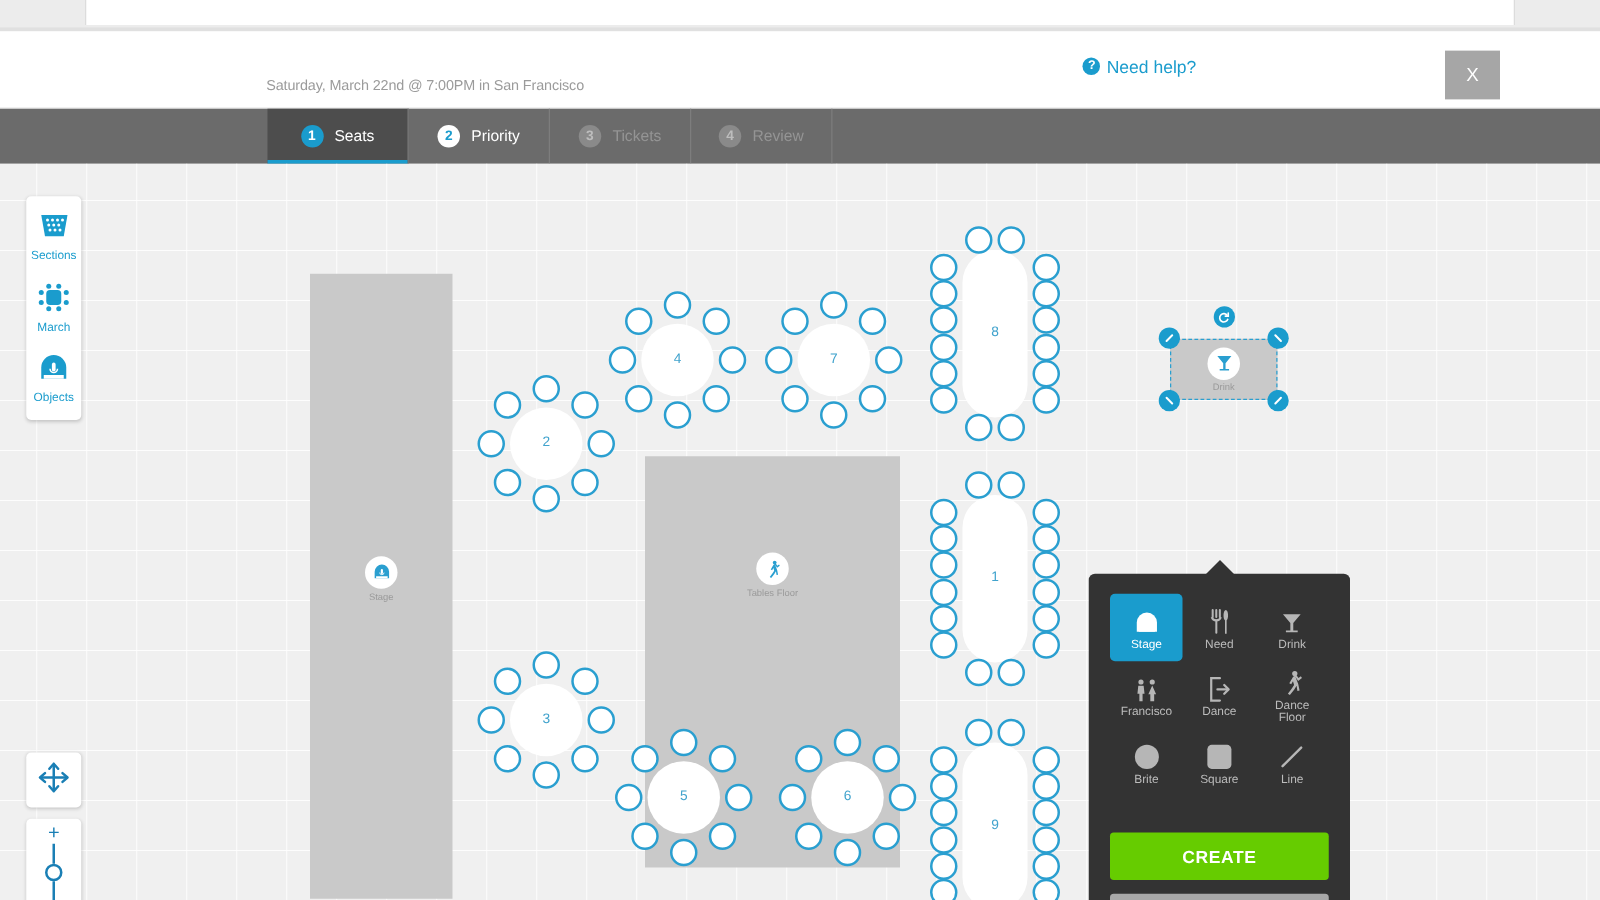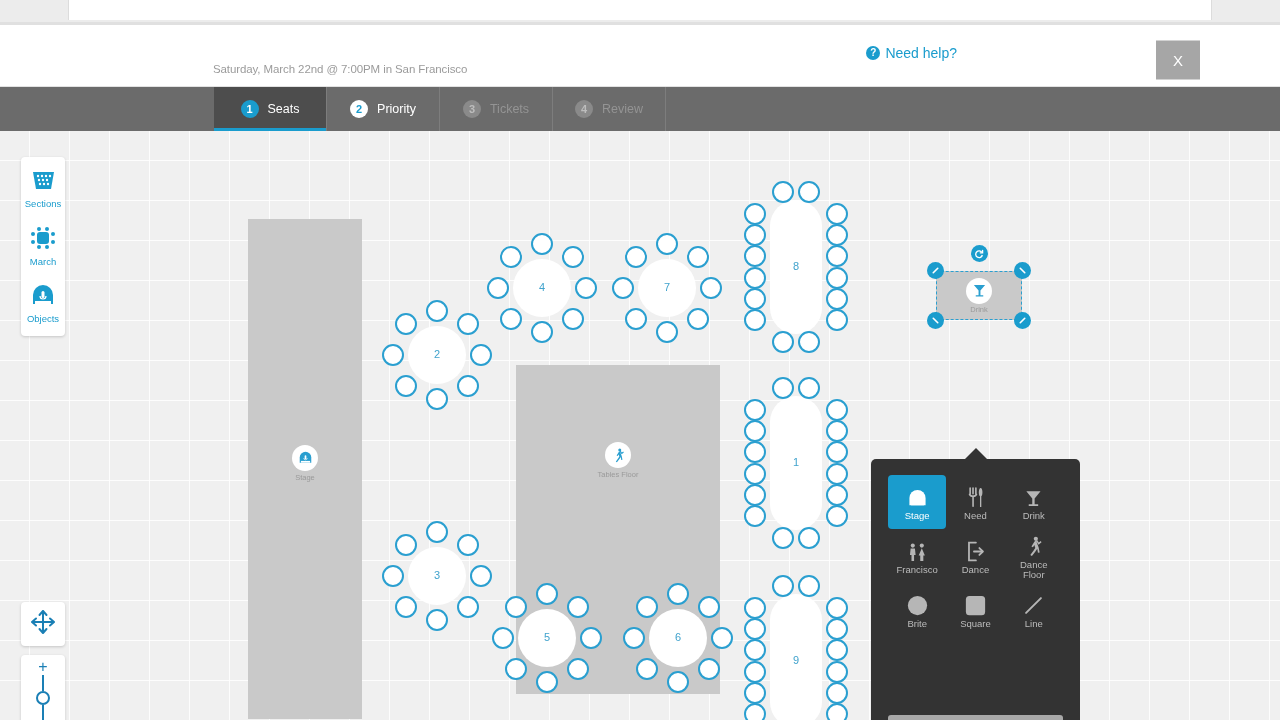--- a/index.html
+++ b/index.html
@@ -487,15 +487,16 @@
         </div>
         <div class="popup-item">
           <span class="pi-icon">
             <svg width="21" height="21" viewBox="0 0 24 24">
               <path d="M3.5 20.5 L20.5 3.5" stroke="#b6b6b6" stroke-width="2.2" stroke-linecap="round"></path>
             </svg>
           </span>
           <span class="pi-label">Line</span>
         </div>
       </div>
+    <button id="create-button">CREATE</button>
     <button id="cancel-button">CANCEL</button>
   </div>
 </div>
 
 </body></html>

